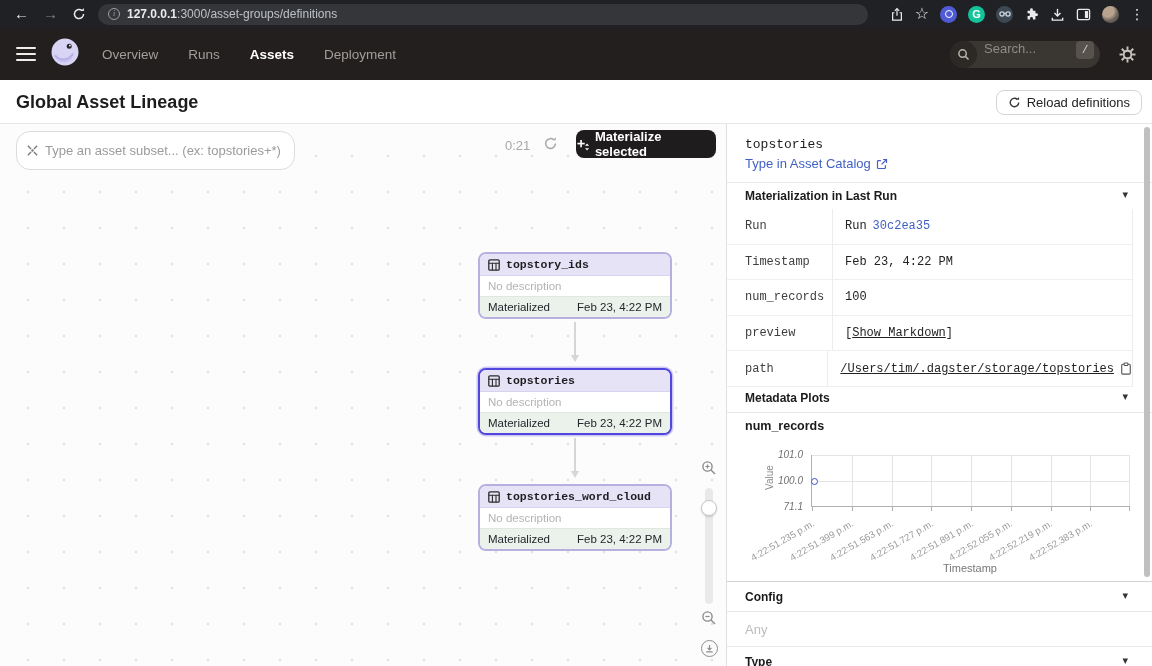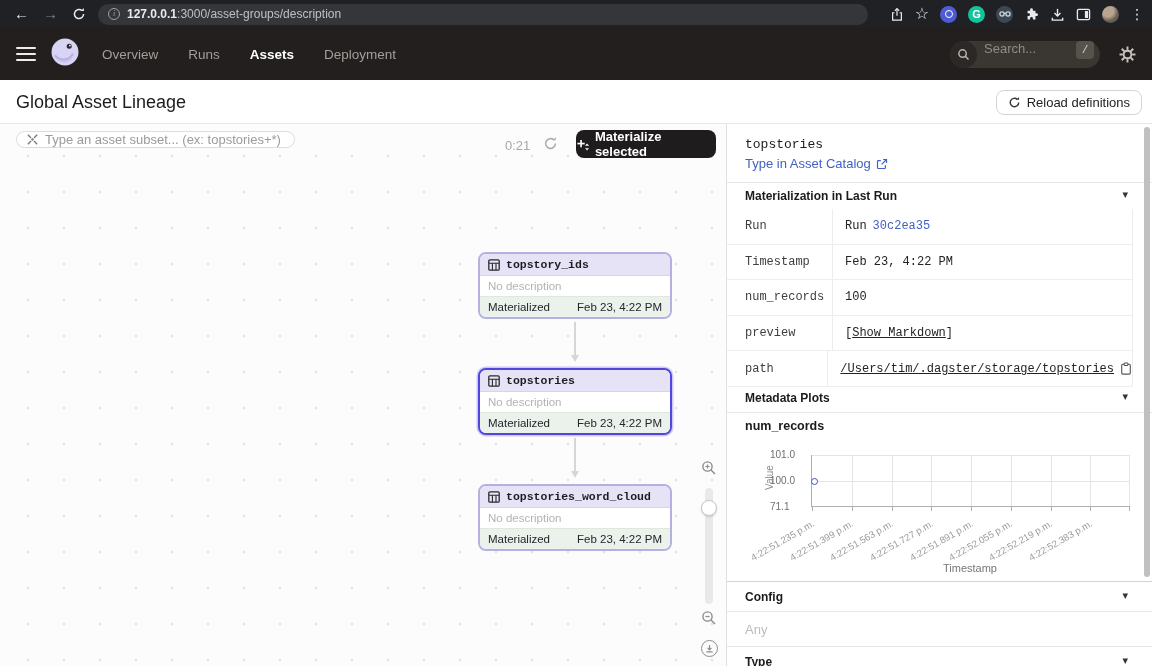--- a/index.html
+++ b/index.html
@@ -38,30 +38,30 @@
                 display:flex; align-items:center; justify-content:center; }
   #search-ph { color:#8f8b87; font-size:13px; margin-left:7px; flex:1; }
   #slash-badge { width:18px; height:18px; background:#57524c; color:#d4d0cb; border-radius:4px;
                  font-size:11px; display:flex; align-items:center; justify-content:center;
                  margin-right:6px; font-family:"Liberation Mono", monospace; }
   #gear { position:absolute; right:16px; top:18px; }
 
   
   #pagehead { position:absolute; top:80px; left:0; width:1152px; height:44px; background:#fff;
               border-bottom:1px solid #e7e7e7; }
-  #pagetitle { position:absolute; left:16px; top:12px; font-size:18px; font-weight:normal; color:#1c1c1c; }
+  #pagetitle { position:absolute; left:16px; top:12px; font-size:18px; font-weight:bold; color:#1c1c1c; }
   #reload-defs { position:absolute; right:10px; top:10px; height:25px; padding:0 11px;
                  border:1px solid #d4d4d4; border-radius:8px; background:#fff; font-size:13px;
                  color:#222; display:flex; align-items:center; gap:6px; cursor:pointer; }
 
   
   #graph { position:absolute; top:124px; left:0; width:726px; height:542px; background:#fcfcfc;
            background-image:radial-gradient(circle, #e2e2e2 1.5px, transparent 1.6px);
            background-size:36px 36px; background-position:10px 14px; }
-  #filter-input { position:absolute; left:16px; top:7px; width:279px; height:17px; border:1px solid #dcdcdc;
+  #filter-input { position:absolute; left:16px; top:7px; width:279px; height:39px; border:1px solid #dcdcdc;
                   border-radius:14px; background:#fff; display:flex; align-items:center; padding:0 9px; gap:6px; }
   #filter-ph { color:#9b9b9b; font-size:13px; white-space:nowrap; }
   #timer { position:absolute; left:505px; top:14px; color:#a8a8a8; font-size:13px; }
   #refresh-ico { position:absolute; left:543px; top:12px; }
   #mat-btn { position:absolute; left:576px; top:6px; width:140px; height:28px; border-radius:8px;
              background:#1f1c1d; color:#fff; font-size:13px; font-weight:bold; display:flex;
              align-items:center; justify-content:center; gap:6px; cursor:pointer; }
 
   .node { position:absolute; left:478px; width:194px; border:2px solid #b5b0e0; border-radius:8px;
           background:#fff; overflow:hidden; cursor:pointer; }
@@ -102,21 +102,21 @@
   .mlabel { width:106px; padding-left:18px; color:#3e3e3e; border-right:1px solid #ececec;
             height:100%; display:flex; align-items:center; }
   .mvalue { padding-left:12px; color:#232323; display:flex; align-items:center; gap:6px; }
   .mlink { color:#4161c4; }
   .ulink { text-decoration:underline; color:#232323; cursor:pointer; }
 
   
   #chart { position:absolute; left:0; top:320px; width:426px; height:140px; }
   #ylabel { position:absolute; left:30px; top:28px; font-size:10px; color:#8a8a8a;
             transform:rotate(-90deg); transform-origin:center; }
-  .ytick { position:absolute; right:343px; width:40px; font-size:10px; color:#6f6f6f; }
+  .ytick { position:absolute; right:350px; width:40px; text-align:right; font-size:10px; color:#6f6f6f;font-style:italic; }
   #plot { position:absolute; left:84px; top:11px; width:318px; height:52px;
           border-left:1px solid #b0b0b0; border-bottom:1px solid #b0b0b0; }
   .vg { position:absolute; top:0; bottom:0; width:1px; background:#e4e4e4; }
   .hg { position:absolute; left:0; right:0; height:1px; background:#e4e4e4; }
   .tickstub { position:absolute; bottom:-5px; height:5px; width:1px; background:#b0b0b0; }
   #datapoint { position:absolute; width:7px; height:7px; border:1.6px solid #3b4fd0; border-radius:50%;
                background:#fff; left:-1px; top:22.5px; }
   .xlab { position:absolute; top:73px; width:0; }
   .xlab > span { position:absolute; right:0; top:0; transform:rotate(-30deg); transform-origin:100% 50%;
                  white-space:nowrap; font-size:9.5px; color:#999; }
@@ -134,21 +134,21 @@
     <span class="chrome-ico">←</span>
     <span class="chrome-ico dim">→</span>
     <span class="chrome-ico svg-ico" style="margin-left:14px">
       <svg width="14" height="14" viewBox="0 0 16 16">
           <path d="M13.2 8a5.2 5.2 0 1 1-1.7-3.85" fill="none" stroke="#e8eaed" stroke-width="1.7"></path>
           <path d="M13.6 1.2v3.4h-3.4z" fill="#e8eaed"></path>
         </svg>
     </span>
     <div id="urlbar">
       <span class="info-circ">i</span>
-      <span><b id="url-host">127.0.0.1</b><span style="color:#bdc1c6">:3000/asset-groups/description</span></span>
+      <span><b id="url-host">127.0.0.1</b><span style="color:#bdc1c6">:3000/asset-groups/definitions</span></span>
     </div>
     <div id="chrome-right">
       <span class="chrome-ico svg-ico" style="margin-left:0">
         <svg width="14" height="15" viewBox="0 0 16 16">
             <g fill="none" stroke="#e8eaed" stroke-width="1.4">
               <path d="M8 1.5v8"></path>
               <path d="M5.5 3.8L8 1.3l2.5 2.5"></path>
               <path d="M5 6H3v8.5h10V6h-2"></path>
             </g>
           </svg>

